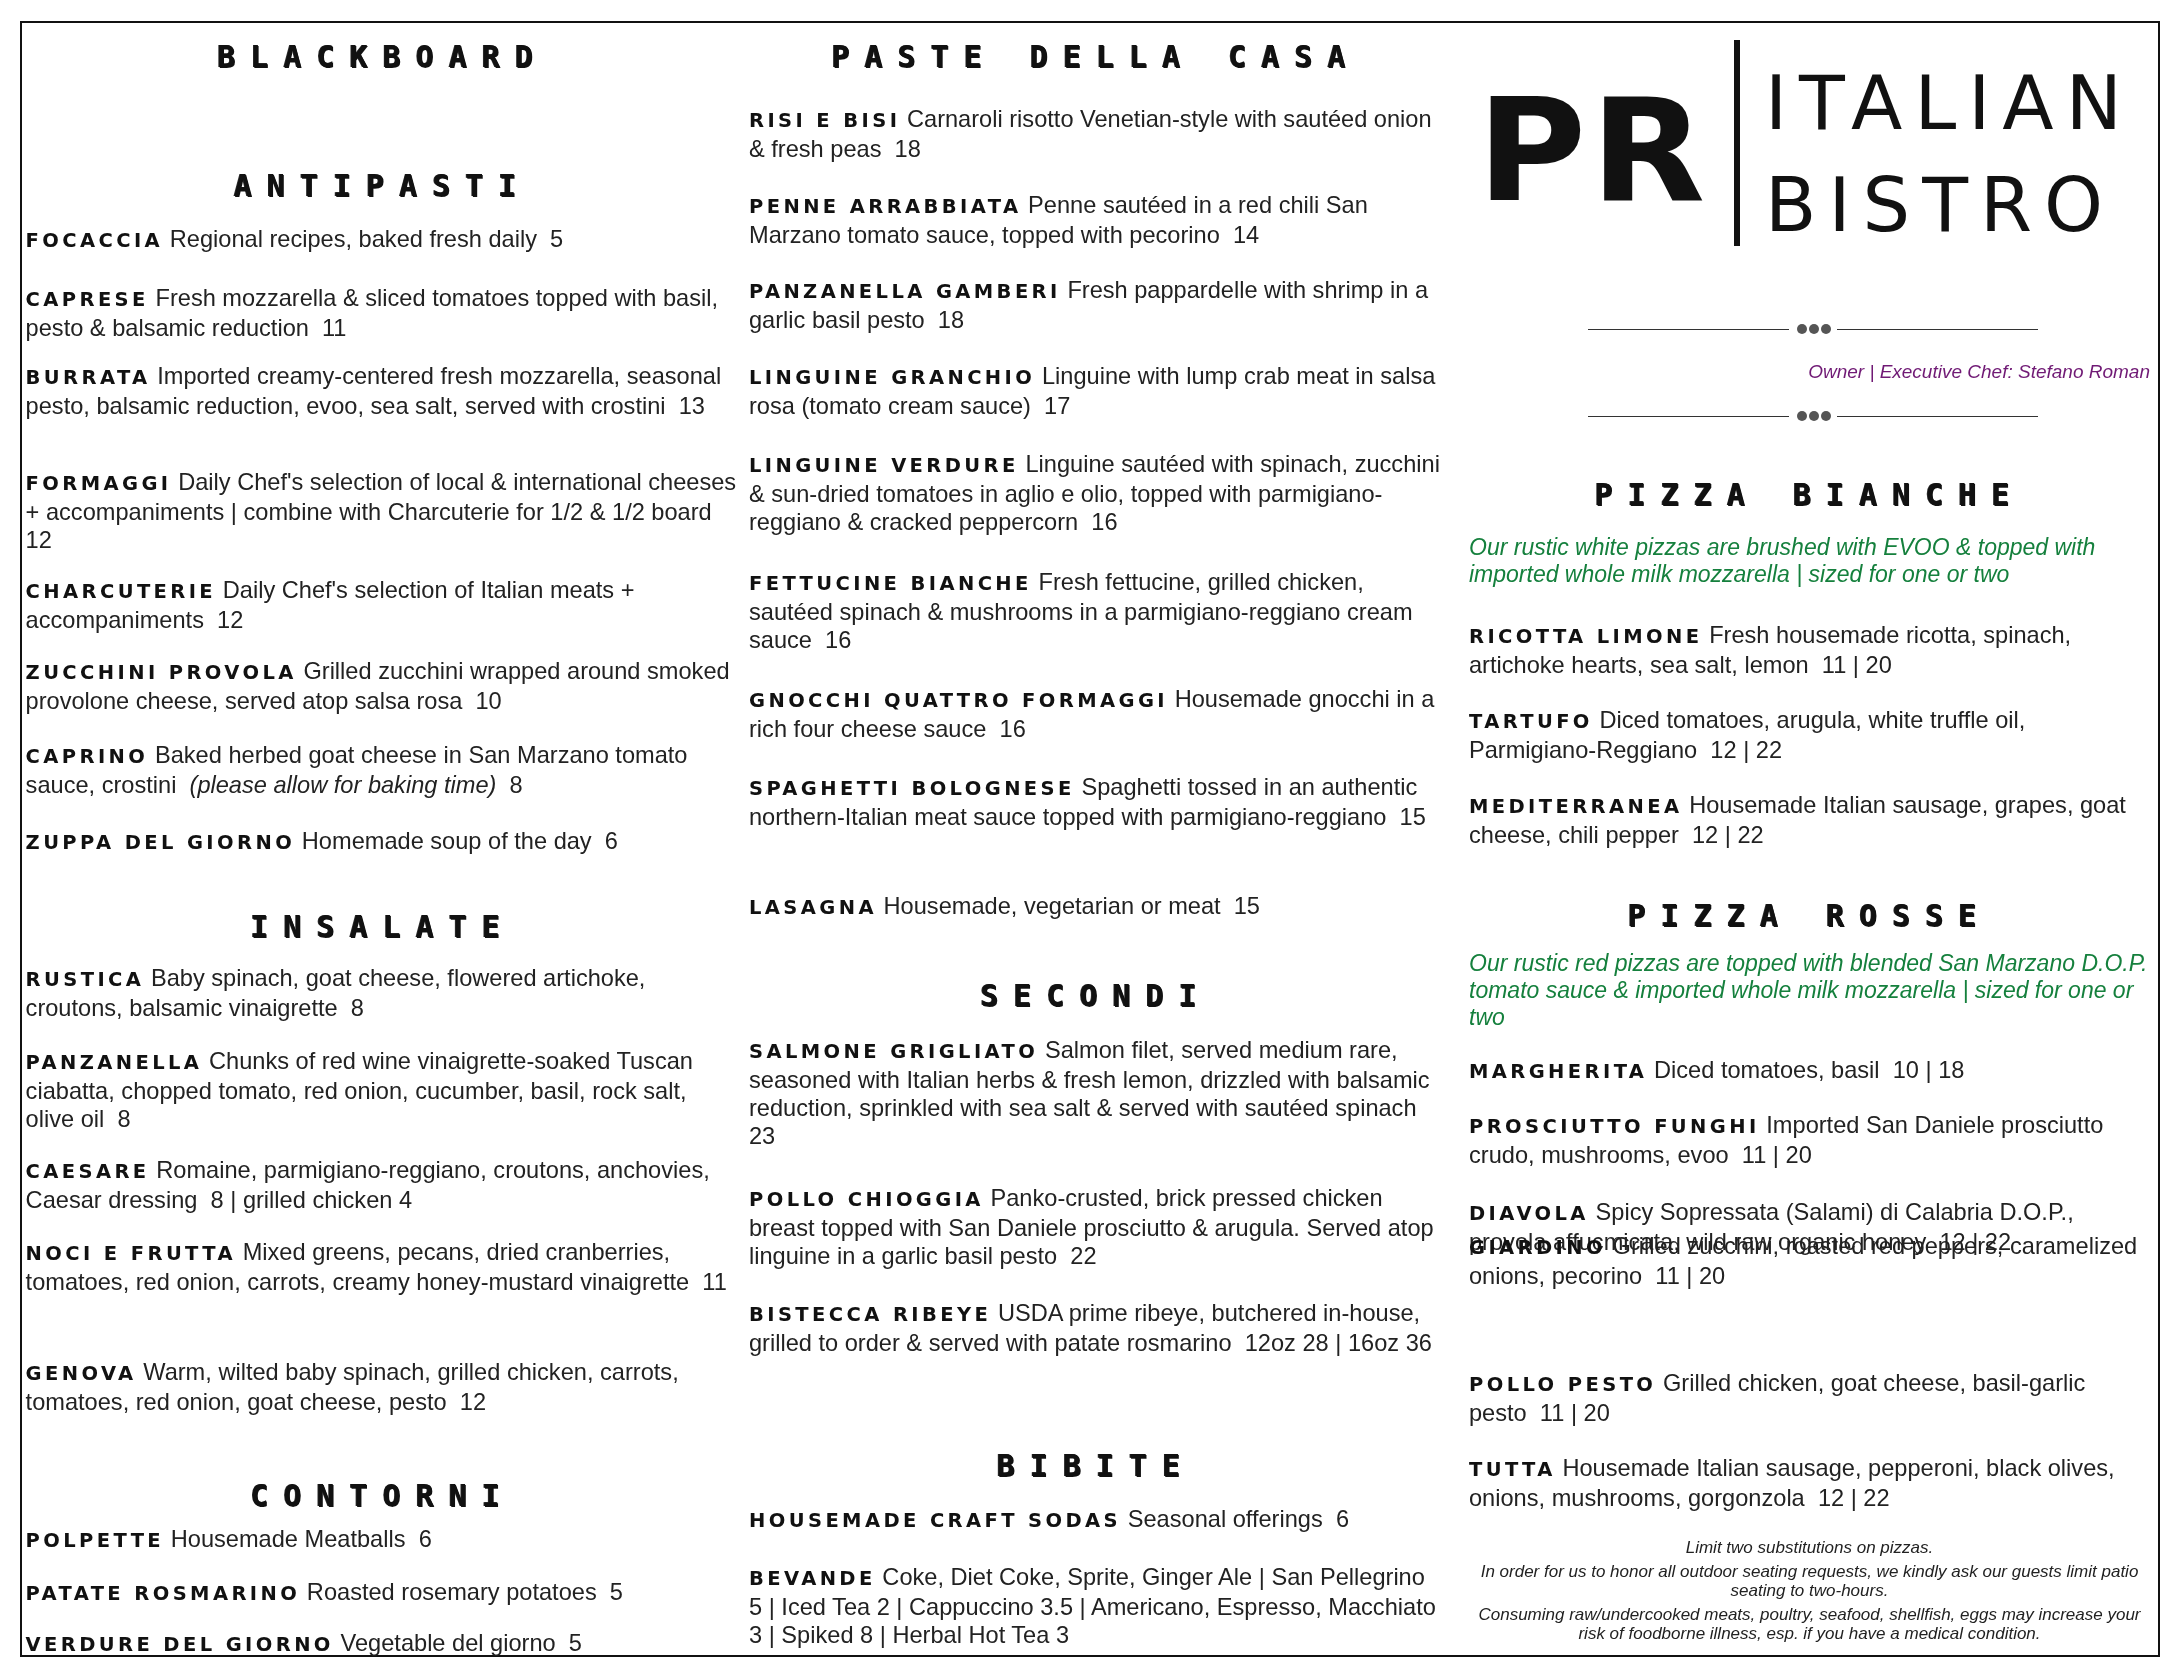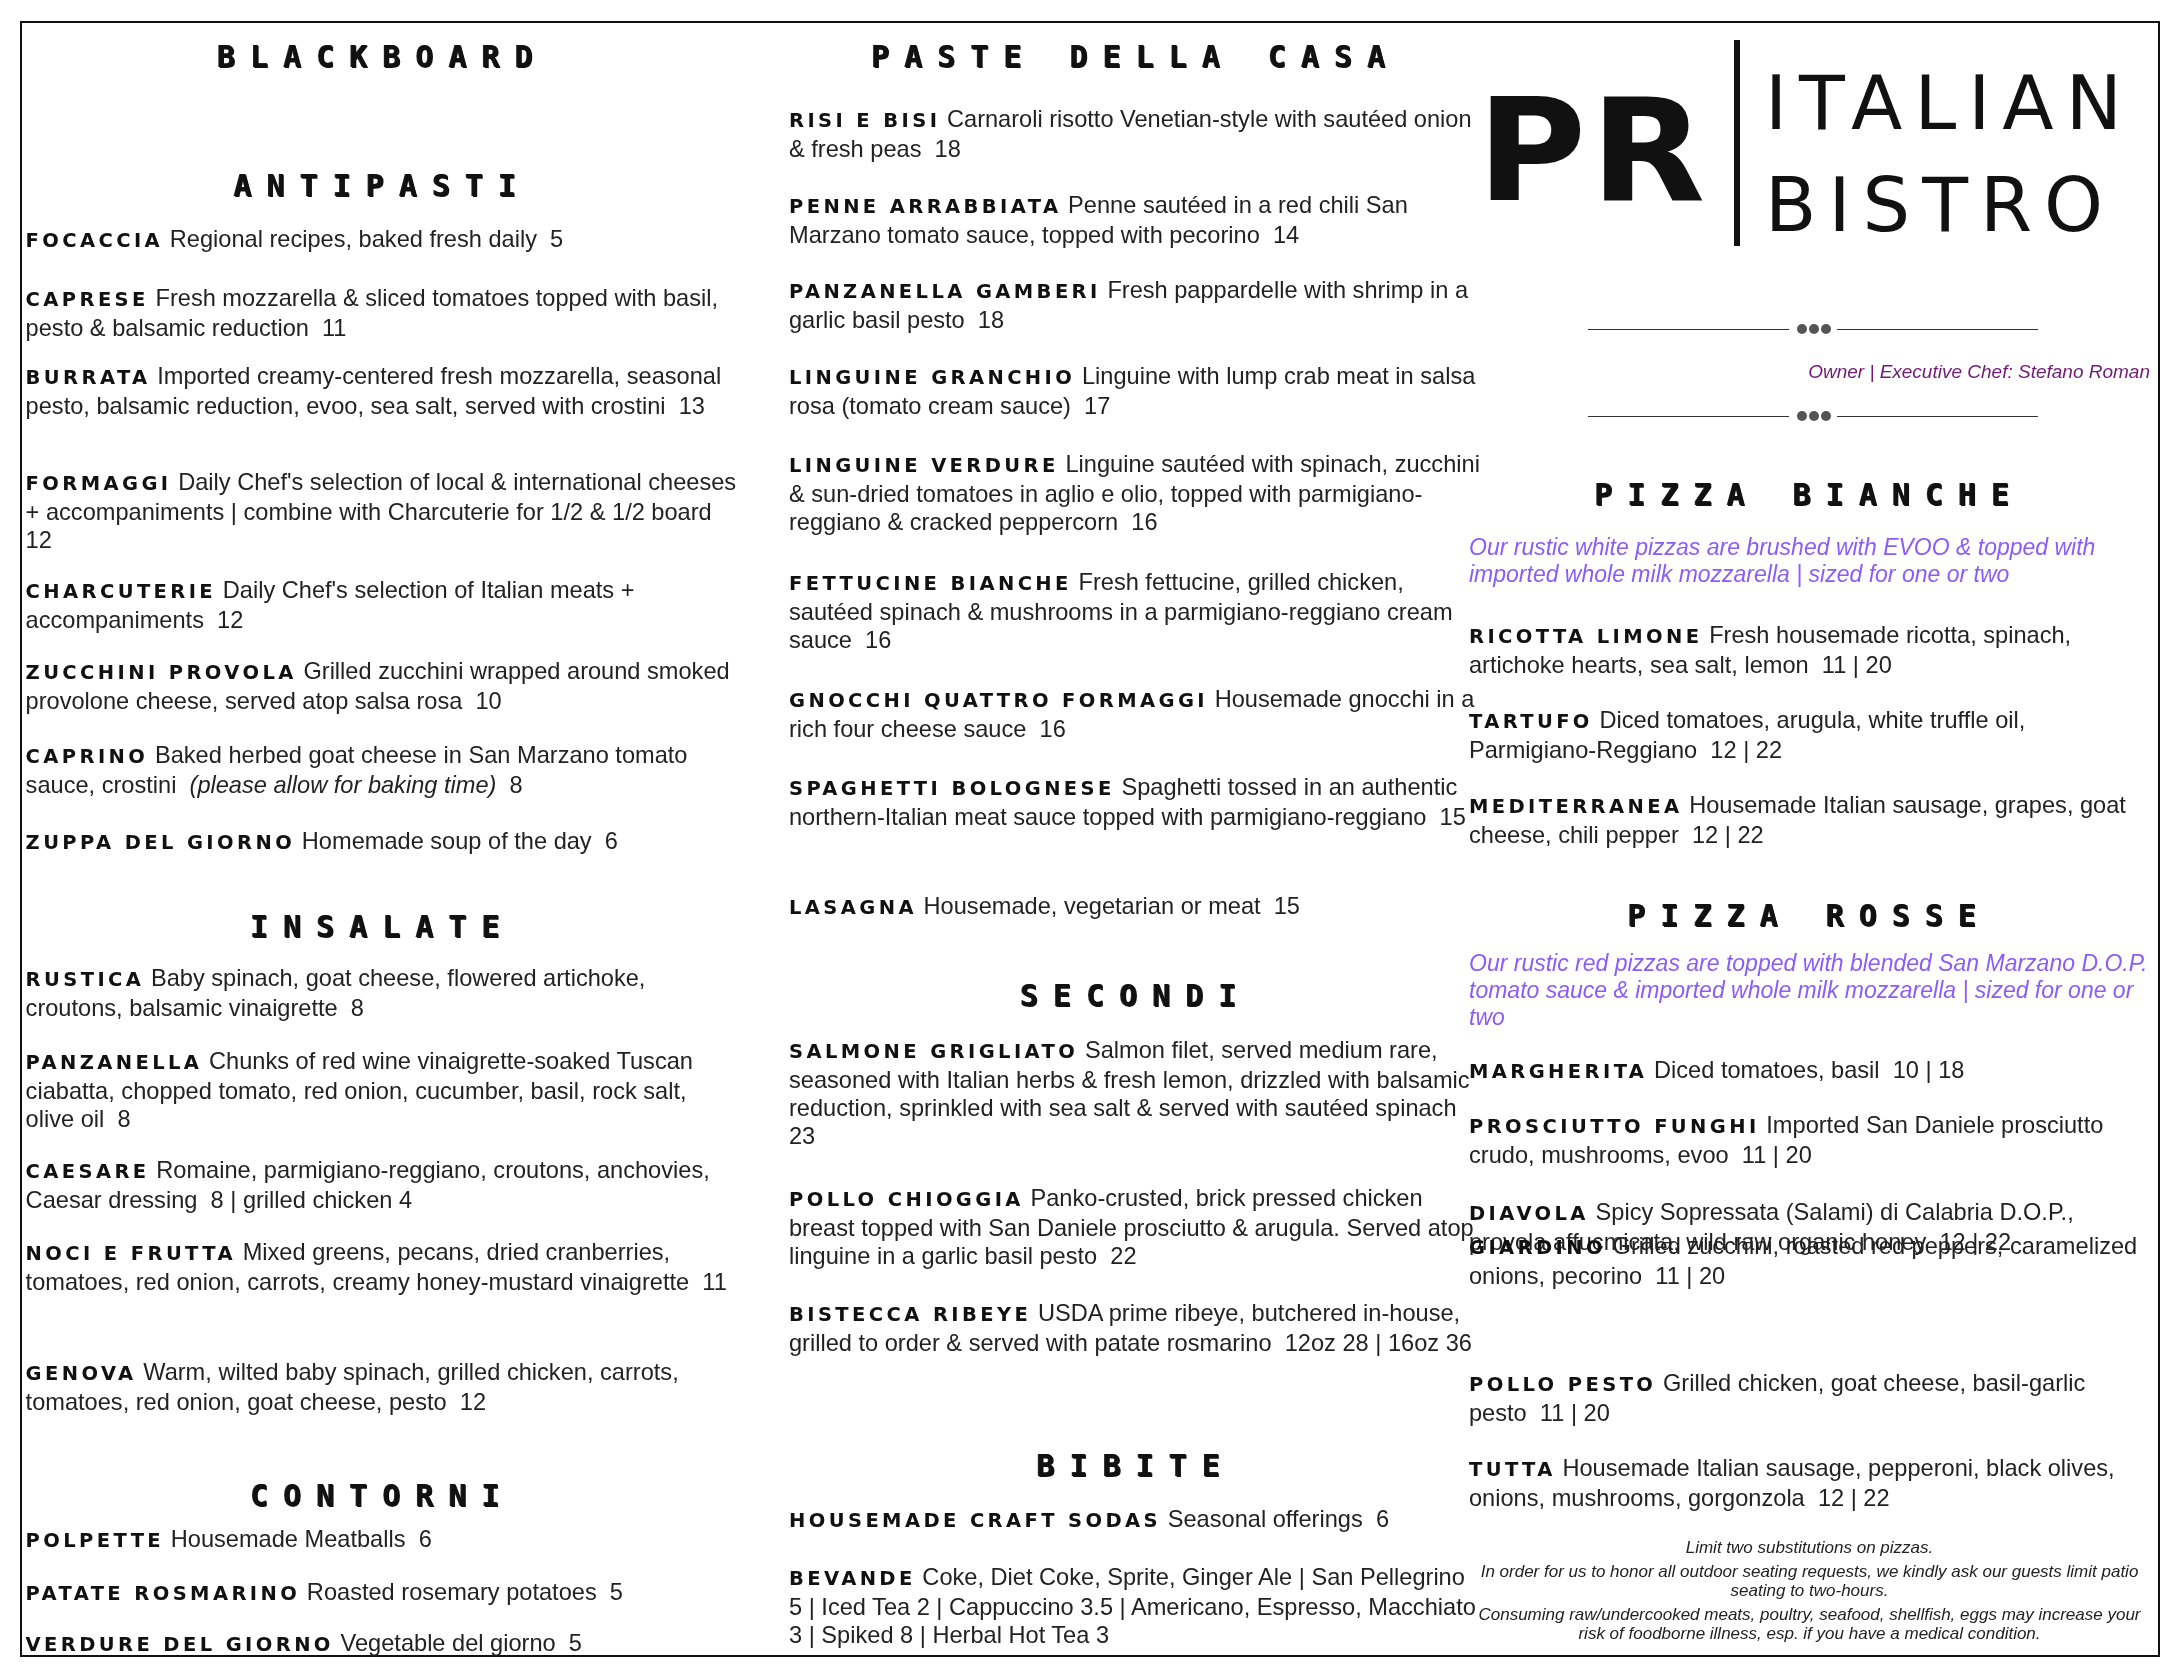--- a/index.html
+++ b/index.html
@@ -6,21 +6,21 @@
   body { width:2183px; height:1679px; position:relative; overflow:hidden; color:#111; font-family:"Liberation Sans", sans-serif; }
   .frame { position:absolute; left:19.5px; top:21px; width:2140px; height:1636px; border:2.7px solid #111; box-sizing:border-box; }
   .col { position:absolute; top:21px; }
   .c1 { left:25.6px; width:714px; }
   .c2 { left:749px; width:694px; }
   .c3 { left:1469px; width:681px; }
   .sec-title { position:absolute; left:0; right:0; text-align:center; font-family:"DejaVu Sans Mono", monospace; font-weight:bold; font-size:30px; letter-spacing:15px; color:#111; text-shadow:0.7px 0.7px 0 #111, -0.7px 0 0 #333; }
   .item { position:absolute; left:0; right:0; font-family:"Liberation Sans", sans-serif; font-size:23.6px; line-height:28px; color:#222; font-weight:300; }
   .item .nm { font-family:"DejaVu Sans", sans-serif; font-weight:bold; font-size:19.5px; letter-spacing:3.4px; color:#111; margin-right:6.7px; }
   .item .it { font-style:italic; }
-  .intro { position:absolute; left:0; right:0; font-style:italic; font-size:23px; line-height:27px; color:#8b5cf6; }
+  .intro { position:absolute; left:0; right:0; font-style:italic; font-size:23px; line-height:27px; color:#15803d; }
   .logo { position:absolute; left:1469px; top:40px; width:681px; height:216px; }
   .logo .pr { position:absolute; left:8px; top:40px; font-family:"DejaVu Sans", sans-serif; font-size:142px; line-height:142px; font-weight:bold; color:#111; letter-spacing:4px; transform:scaleX(1.05); transform-origin:left; }
   .logo .bar { position:absolute; left:265px; top:0; width:6px; height:206px; background:#111; }
   .logo .l1, .logo .l2 { position:absolute; left:296px; font-family:"DejaVu Sans", sans-serif; font-size:75px; line-height:75px; letter-spacing:12px; color:#111; font-weight:normal; }
   .logo .l1 { top:25.6px; }
   .logo .l2 { top:128px; }
   .divider { position:absolute; left:1588px; width:450px; height:13.5px; }
   .divider .ln { position:absolute; top:6px; height:1.3px; background:#333; }
   .divider .ln.a { left:0; width:201px; }
   .divider .ln.b { right:0; width:201px; }
@@ -54,21 +54,21 @@
   <div class="item" style="top:1135px;"><span class="nm">CAESARE</span><span>Romaine, parmigiano-reggiano, croutons, anchovies, Caesar dressing</span>&nbsp; <span>8  | grilled chicken  4</span></div>
   <div class="item" style="top:1217px;"><span class="nm">NOCI E FRUTTA</span><span>Mixed greens, pecans, dried cranberries, tomatoes, red onion, carrots, creamy honey-mustard vinaigrette</span>&nbsp; <span>11</span></div>
   <div class="item" style="top:1337px;"><span class="nm">GENOVA</span><span>Warm, wilted baby spinach, grilled chicken, carrots, tomatoes, red onion, goat cheese, pesto</span>&nbsp; <span>12</span></div>
 
   <div class="sec-title" style="top:1457px;">CONTORNI</div>
   <div class="item" style="top:1504px;"><span class="nm">POLPETTE</span><span>Housemade Meatballs</span>&nbsp; <span>6</span></div>
   <div class="item" style="top:1557px;"><span class="nm">PATATE ROSMARINO</span><span>Roasted rosemary potatoes</span>&nbsp; <span>5</span></div>
   <div class="item" style="top:1608px;"><span class="nm">VERDURE DEL GIORNO</span><span>Vegetable del giorno</span>&nbsp; <span>5</span></div>
 </div>
 
-<div class="col c2" style="height:1637px;margin-left:40px;">
+<div class="col c2" style="height:1637px;">
   <div class="sec-title" style="top:17.5px;">PASTE DELLA CASA</div>
   <div class="item" style="top:84px;"><span class="nm">RISI E BISI</span><span>Carnaroli risotto Venetian-style with sautéed onion &amp; fresh peas</span>&nbsp; <span>18</span></div>
   <div class="item" style="top:170px;"><span class="nm">PENNE ARRABBIATA</span><span>Penne sautéed in a red chili San Marzano tomato sauce, topped with pecorino</span>&nbsp; <span>14</span></div>
   <div class="item" style="top:255px;"><span class="nm">PANZANELLA GAMBERI</span><span>Fresh pappardelle with shrimp in a garlic basil pesto</span>&nbsp; <span>18</span></div>
   <div class="item" style="top:341px;"><span class="nm">LINGUINE GRANCHIO</span><span>Linguine with lump crab meat in salsa rosa (tomato cream sauce)</span>&nbsp; <span>17</span></div>
   <div class="item" style="top:429px;"><span class="nm">LINGUINE VERDURE</span><span>Linguine sautéed with spinach, zucchini &amp;  sun-dried tomatoes in aglio e olio, topped with parmigiano-reggiano &amp; cracked peppercorn</span>&nbsp; <span>16</span></div>
   <div class="item" style="top:547px;"><span class="nm">FETTUCINE BIANCHE</span><span>Fresh fettucine, grilled chicken, sautéed spinach &amp; mushrooms in a parmigiano-reggiano cream sauce</span>&nbsp; <span>16</span></div>
   <div class="item" style="top:664px;"><span class="nm">GNOCCHI QUATTRO FORMAGGI</span><span>Housemade gnocchi in a rich four cheese sauce</span>&nbsp; <span>16</span></div>
   <div class="item" style="top:752px;"><span class="nm">SPAGHETTI BOLOGNESE</span><span>Spaghetti tossed in an authentic northern-Italian meat sauce topped with parmigiano-reggiano</span>&nbsp; <span>15</span></div>
   <div class="item" style="top:871px;"><span class="nm">LASAGNA</span><span>Housemade, vegetarian or meat</span>&nbsp; <span>15</span></div>

